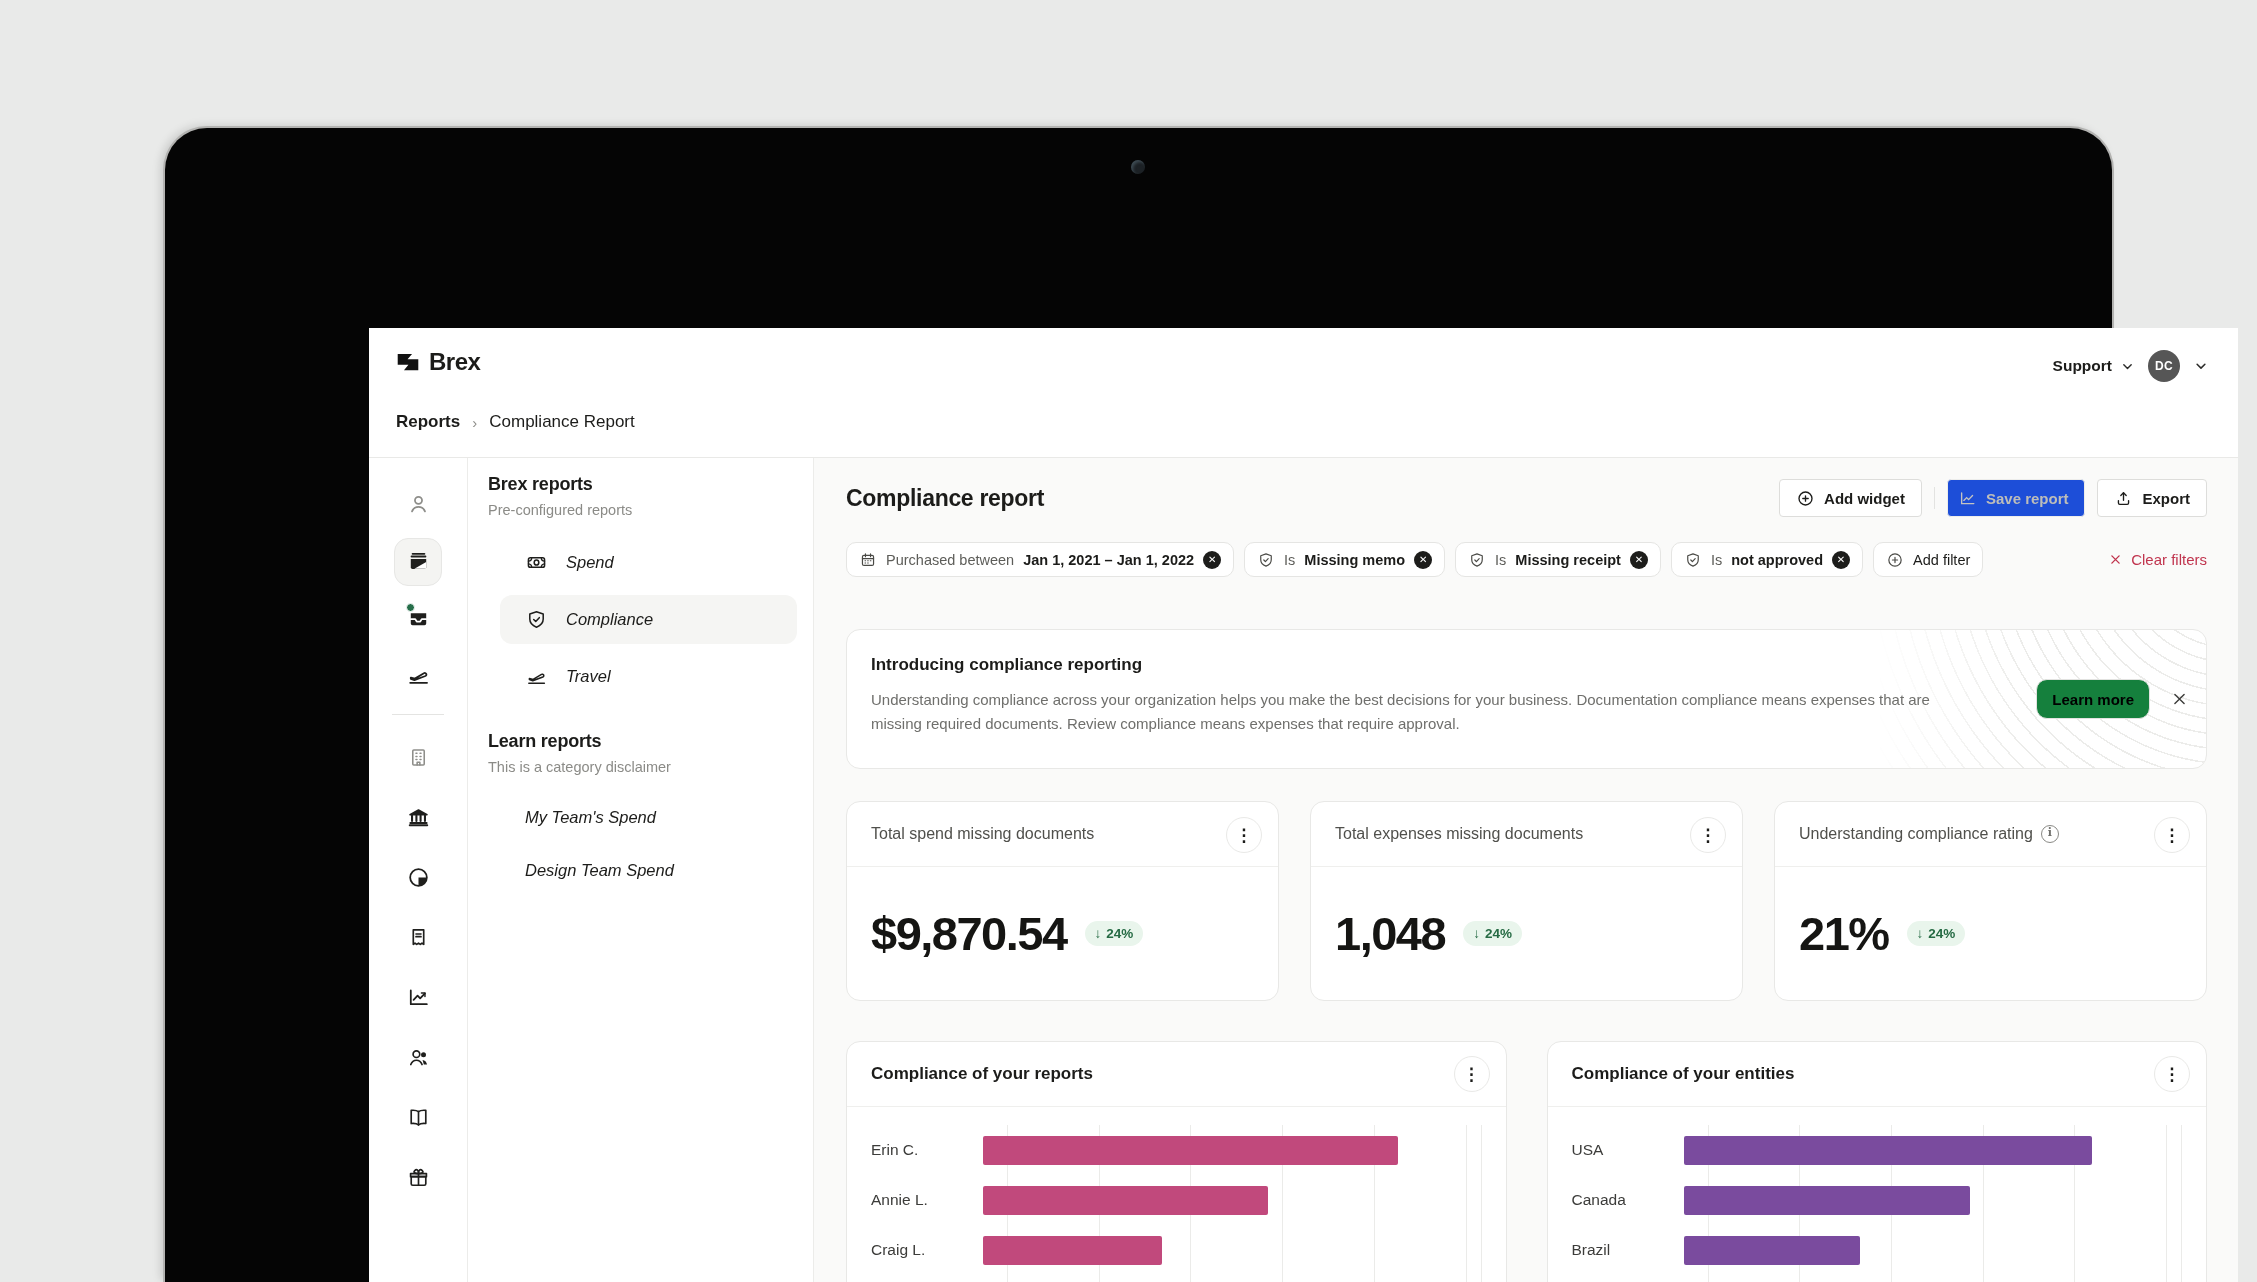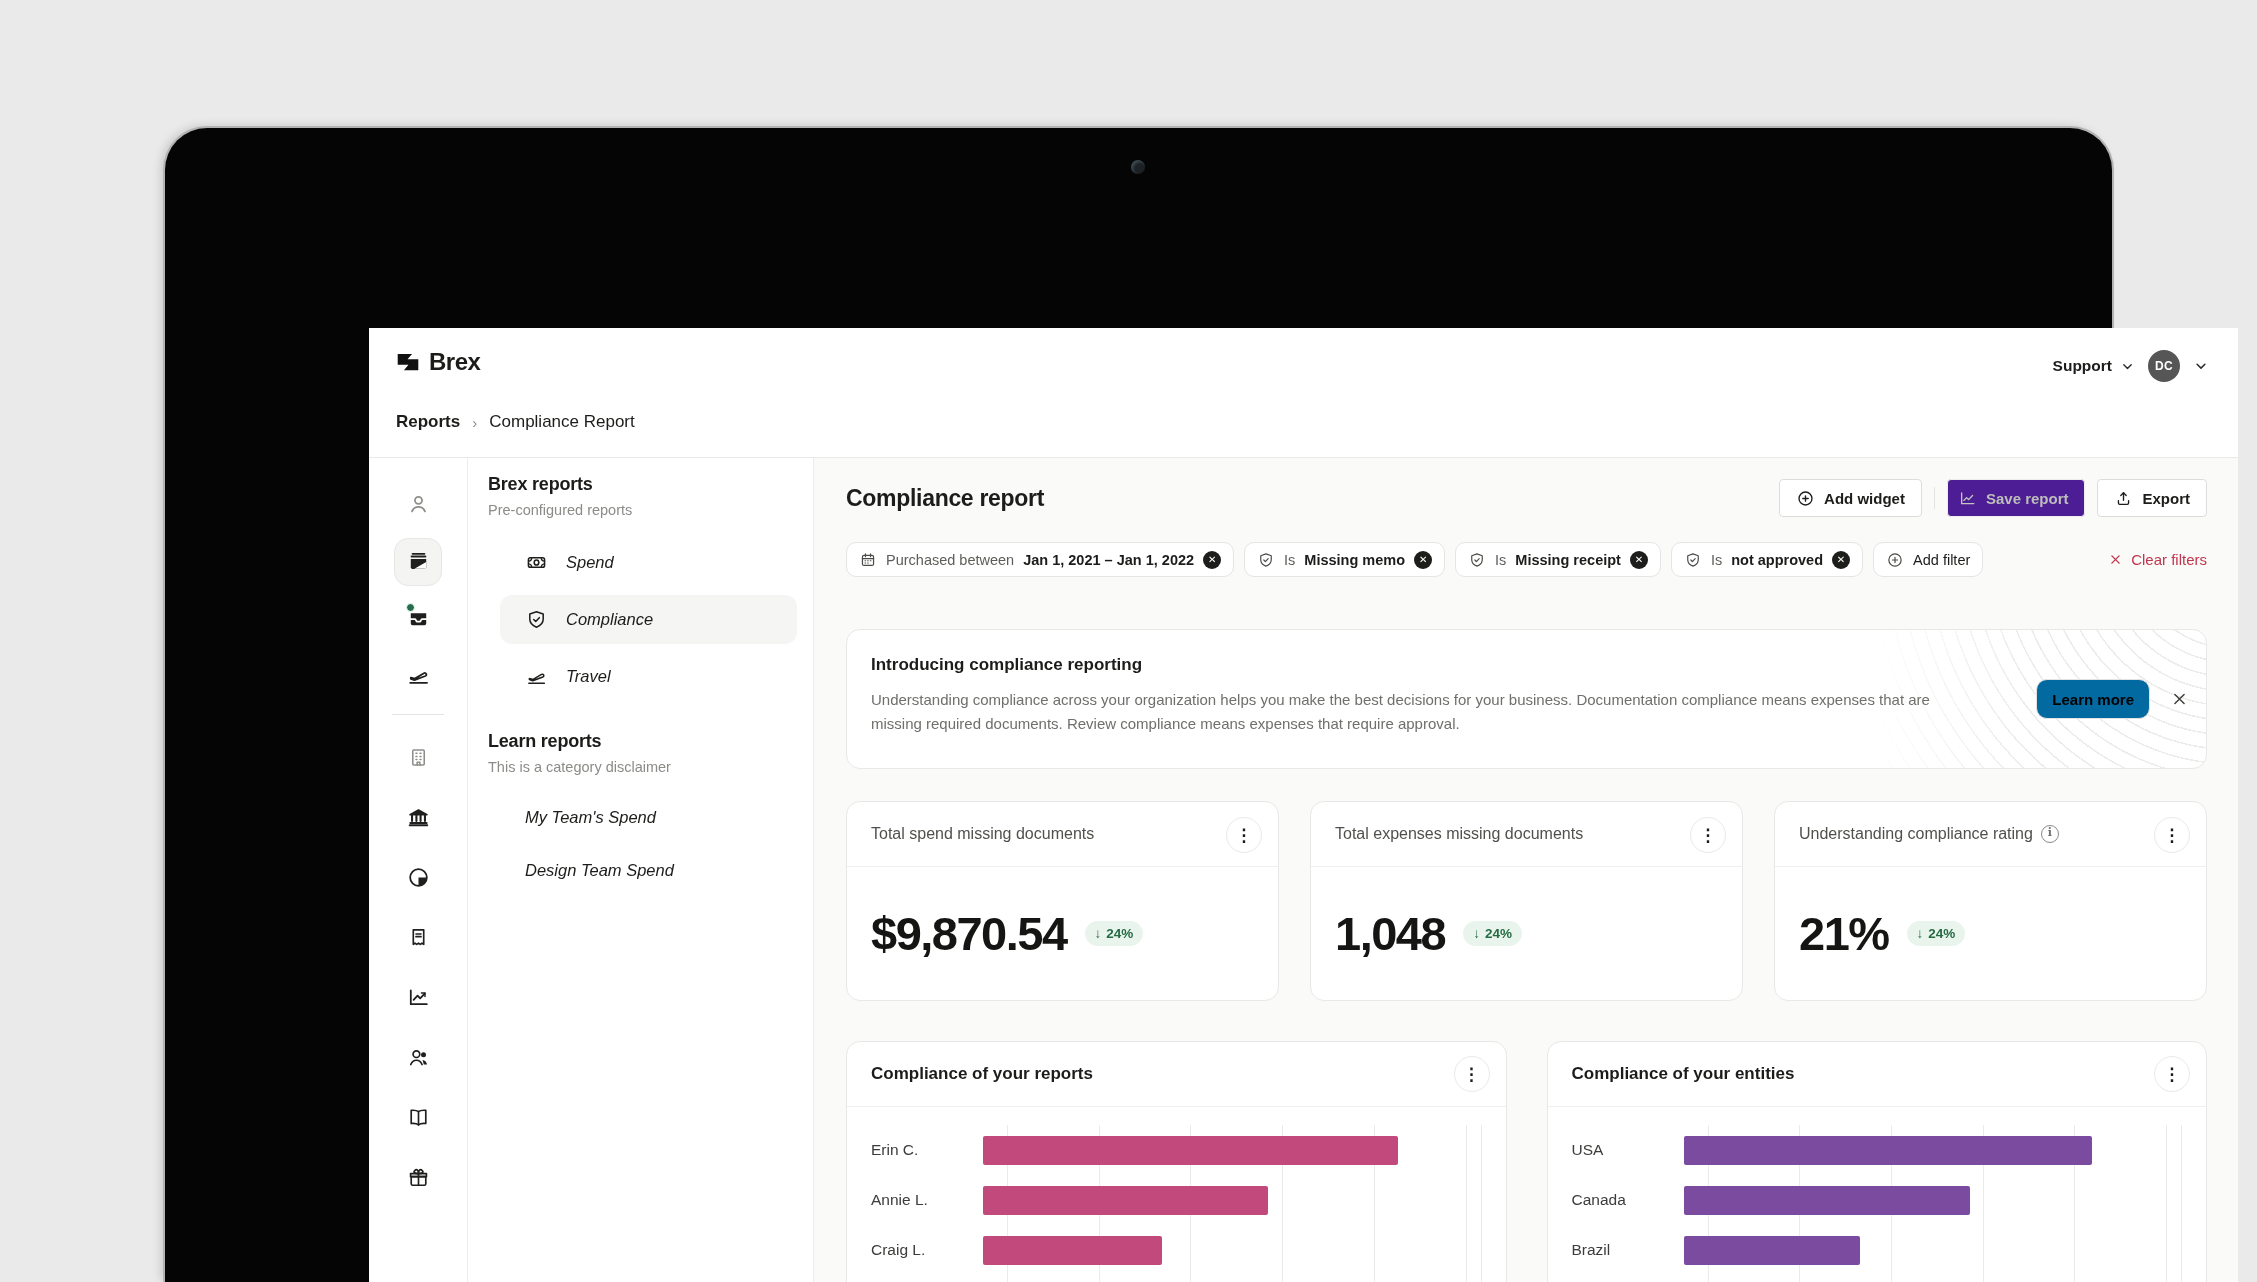--- a/index.html
+++ b/index.html
@@ -55,21 +55,21 @@
   .side-item.active { background:#f5f5f3; }
   .side-item.plain { padding-left:25px; }
   .sec2 { margin-top:30px; }
   
   .main { flex:1; background:#fafaf9; padding:20px 31px 0 32px; overflow:hidden; }
   .title-row { display:flex; align-items:center; justify-content:space-between; height:40px; }
   .page-title { font-size:23px; font-weight:700; letter-spacing:-.3px; }
   .actions { display:flex; align-items:center; gap:12px; }
   .btn { display:inline-flex; align-items:center; gap:9px; height:38px; padding:0 16px;
     border:1px solid #dddddb; border-radius:4px; background:#fff; font-size:15px; font-weight:600; color:#1c1c1a; cursor:pointer; }
-  .btn.disabled { background:#4c1d95; color:#bdbdba; border-color:#ededeb; cursor:default;padding-left:10px; }
+  .btn.disabled { background:#1d4ed8; color:#bdbdba; border-color:#ededeb; cursor:default;padding-left:10px; }
   .btn.disabled .ic { color:#c4c4c1; }
   .vdiv { width:1px; height:22px; background:#e3e3e1; }
   
   .filter-row { margin-top:24px; display:flex; align-items:center; }
   .chips { display:flex; align-items:center; gap:10px; flex-wrap:nowrap; }
   .chip { display:inline-flex; align-items:center; gap:9px; background:#fff; border:1px solid #e5e5e3;
     border-radius:10px; padding:0 12px; height:35px; font-size:14.5px; cursor:pointer; white-space:nowrap; }
   .chip .lab { color:#5d5d59; }
   .chip .val { font-weight:700; }
   .chip .ic { color:#4a4a46; }
@@ -79,21 +79,21 @@
   
   .banner { position:relative; margin-top:52px; height:140px; background:#fff; border:1px solid #e8e8e6;
     border-radius:14px; padding:25px 250px 0 24px; overflow:hidden; }
   .waves { position:absolute; right:0; top:0; bottom:0; width:330px;
     background:repeating-radial-gradient(circle at 108% -60%, transparent 0 13px, #ececea 13px 14.5px);
     -webkit-mask-image:linear-gradient(to left, #000 55%, transparent 100%);
             mask-image:linear-gradient(to left, #000 55%, transparent 100%); }
   .banner-title { position:relative; font-size:17px; font-weight:700; }
   .banner-body { position:relative; margin-top:13px; font-size:15px; line-height:1.58; color:#6f6f6c; max-width:1140px; }
   .learn { position:absolute; right:56px; top:50%; transform:translateY(-50%); height:40px; padding:0 15px;
-    background:#0369a1; border:1px solid #e2e2e0; border-radius:11px; font-size:15px; font-weight:600;
+    background:#15803d; border:1px solid #e2e2e0; border-radius:11px; font-size:15px; font-weight:600;
     display:flex; align-items:center; cursor:pointer; z-index:2; }
   .banner-close { position:absolute; right:17px; top:50%; transform:translateY(-50%); color:#3c3c3a; cursor:pointer; z-index:2; display:flex; }
   
   .stats { margin-top:32px; display:grid; grid-template-columns:1fr 1fr 1fr; gap:31px; height:200px; }
   .card { background:#fff; border:1px solid #e8e8e6; border-radius:14px; display:flex; flex-direction:column; overflow:hidden; }
   .card-head { display:flex; justify-content:space-between; align-items:flex-start; gap:10px;
     padding:15px 16px 13px 24px; border-bottom:1px solid #efefed; }
   .card-title { font-size:16px; color:#50504c; line-height:1.35; padding-top:6px; display:flex; align-items:center; gap:8px; }
   .kebab { flex:none; width:36px; height:36px; border:1px solid #e9e9e7; border-radius:50%; background:#fff;
     display:flex; align-items:center; justify-content:center; font-size:17px; font-weight:700; color:#1c1c1a; cursor:pointer; line-height:1; }

